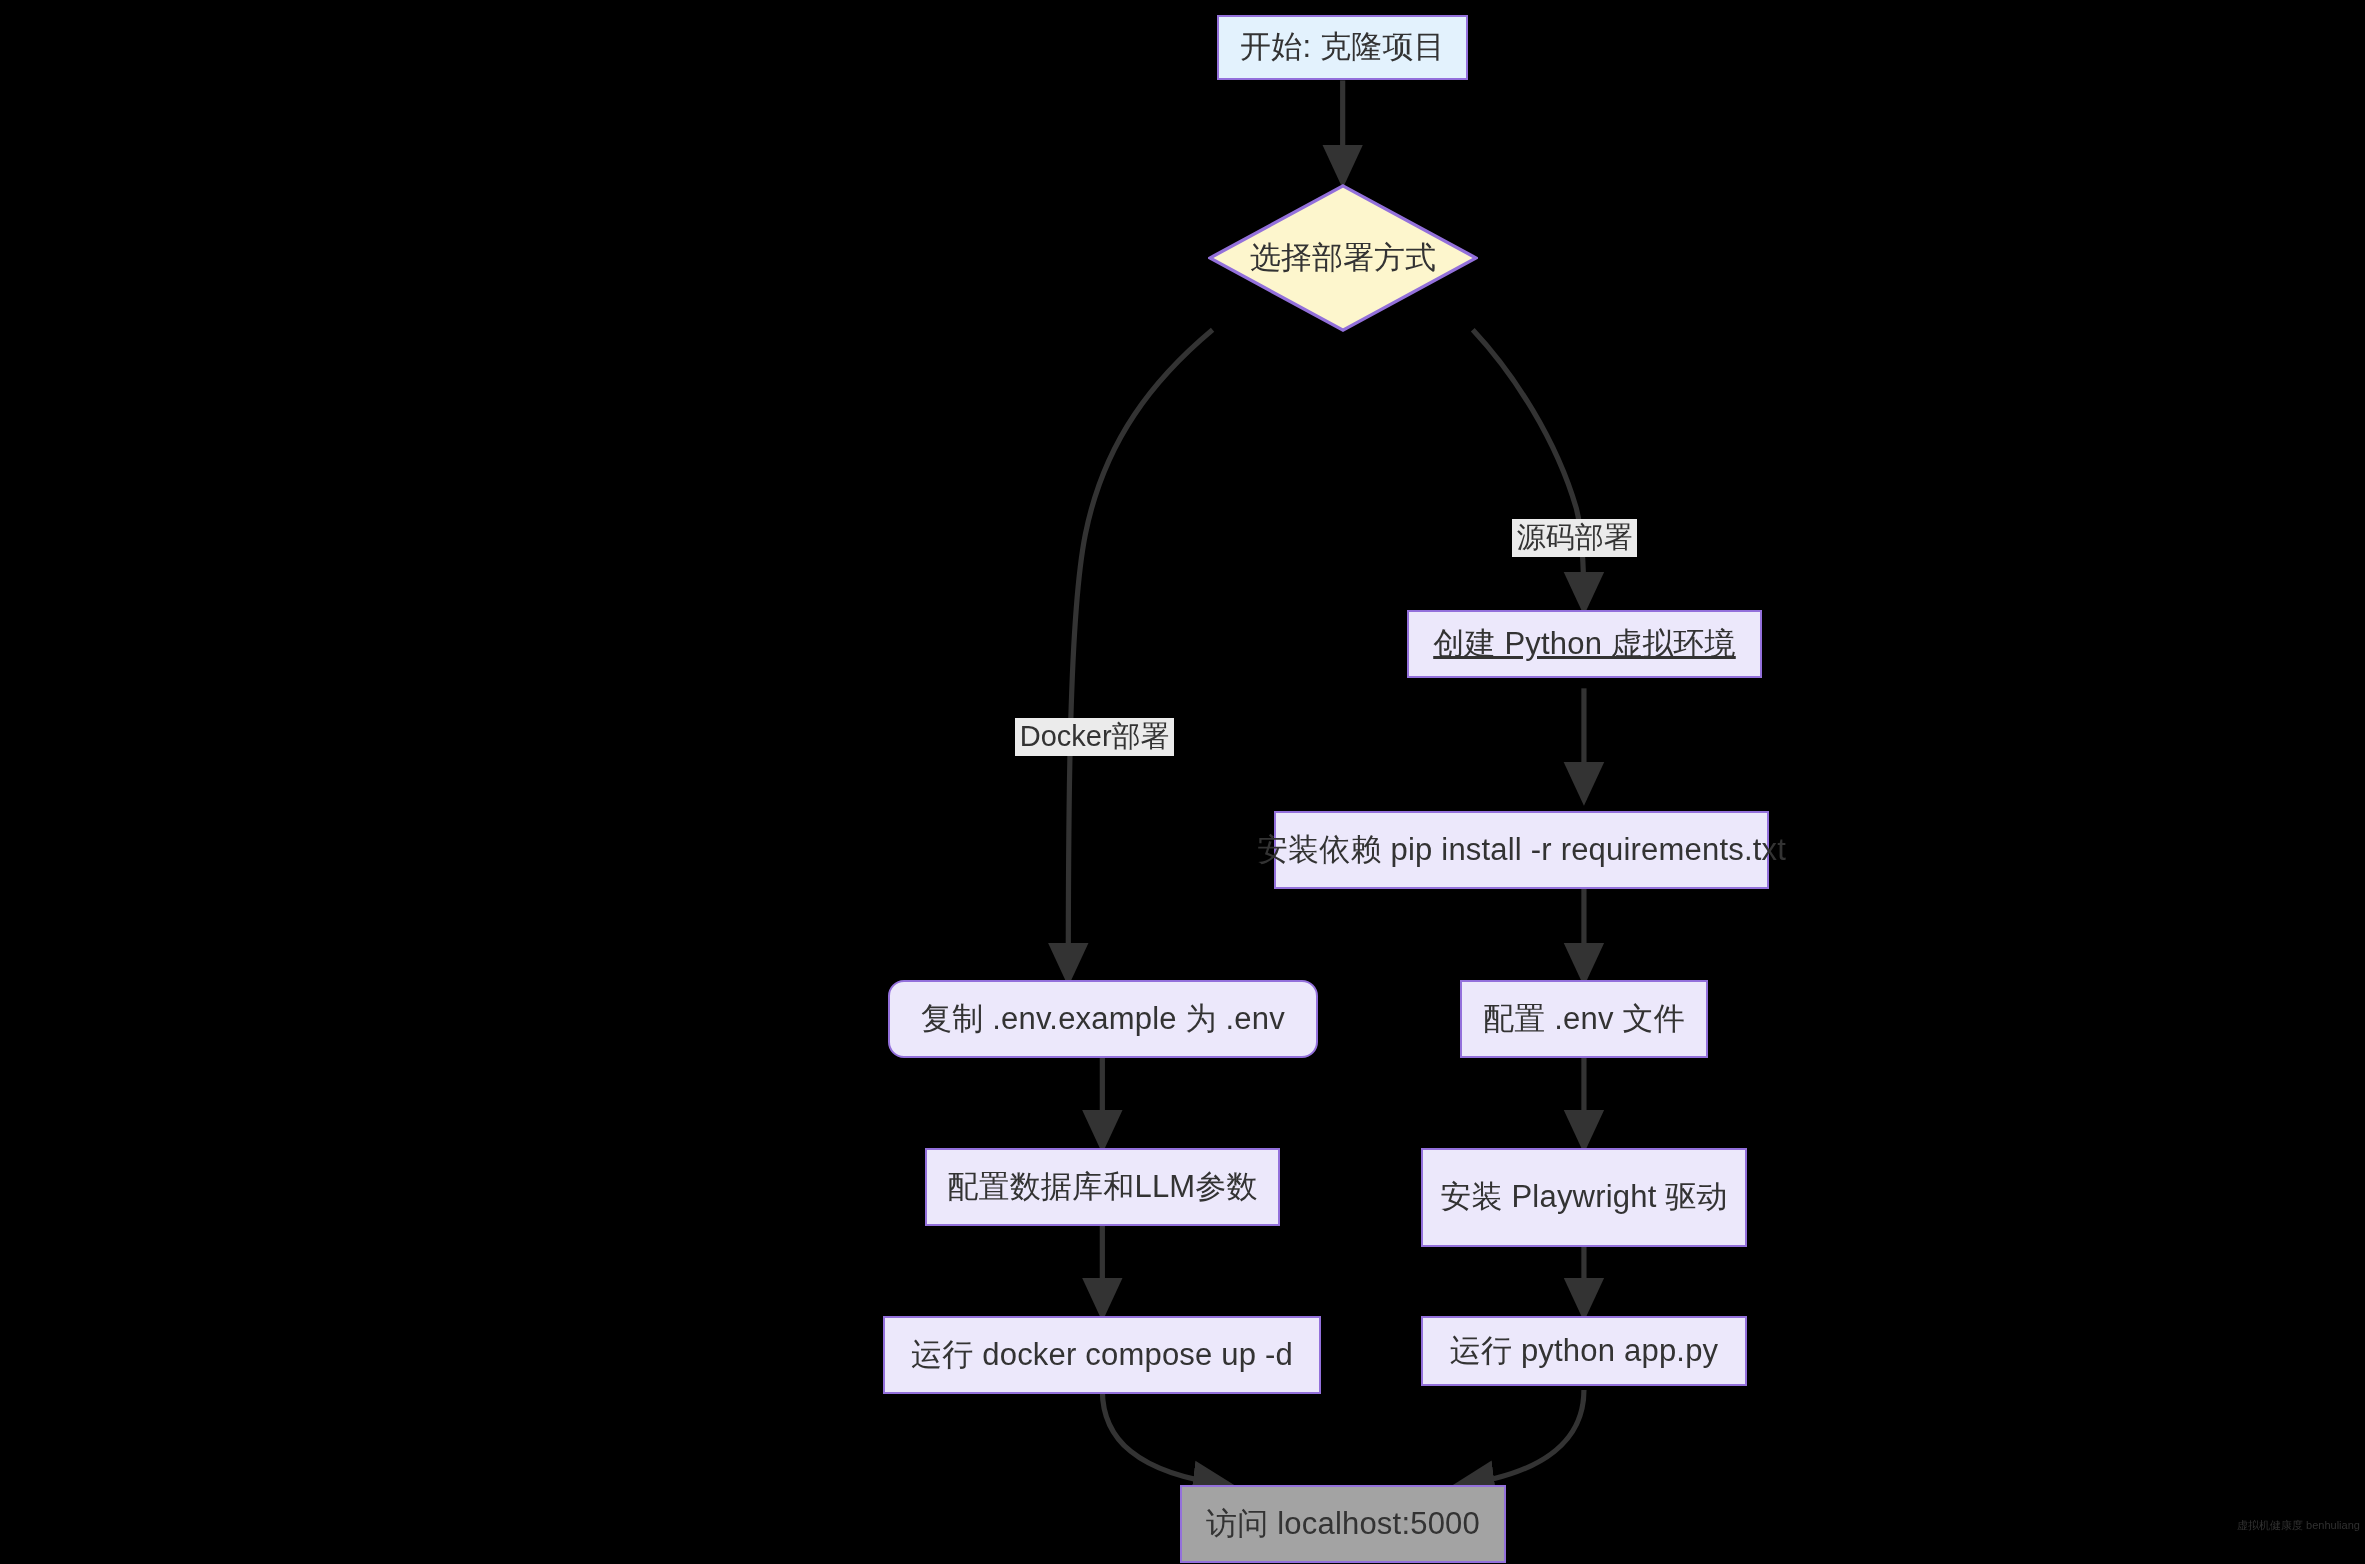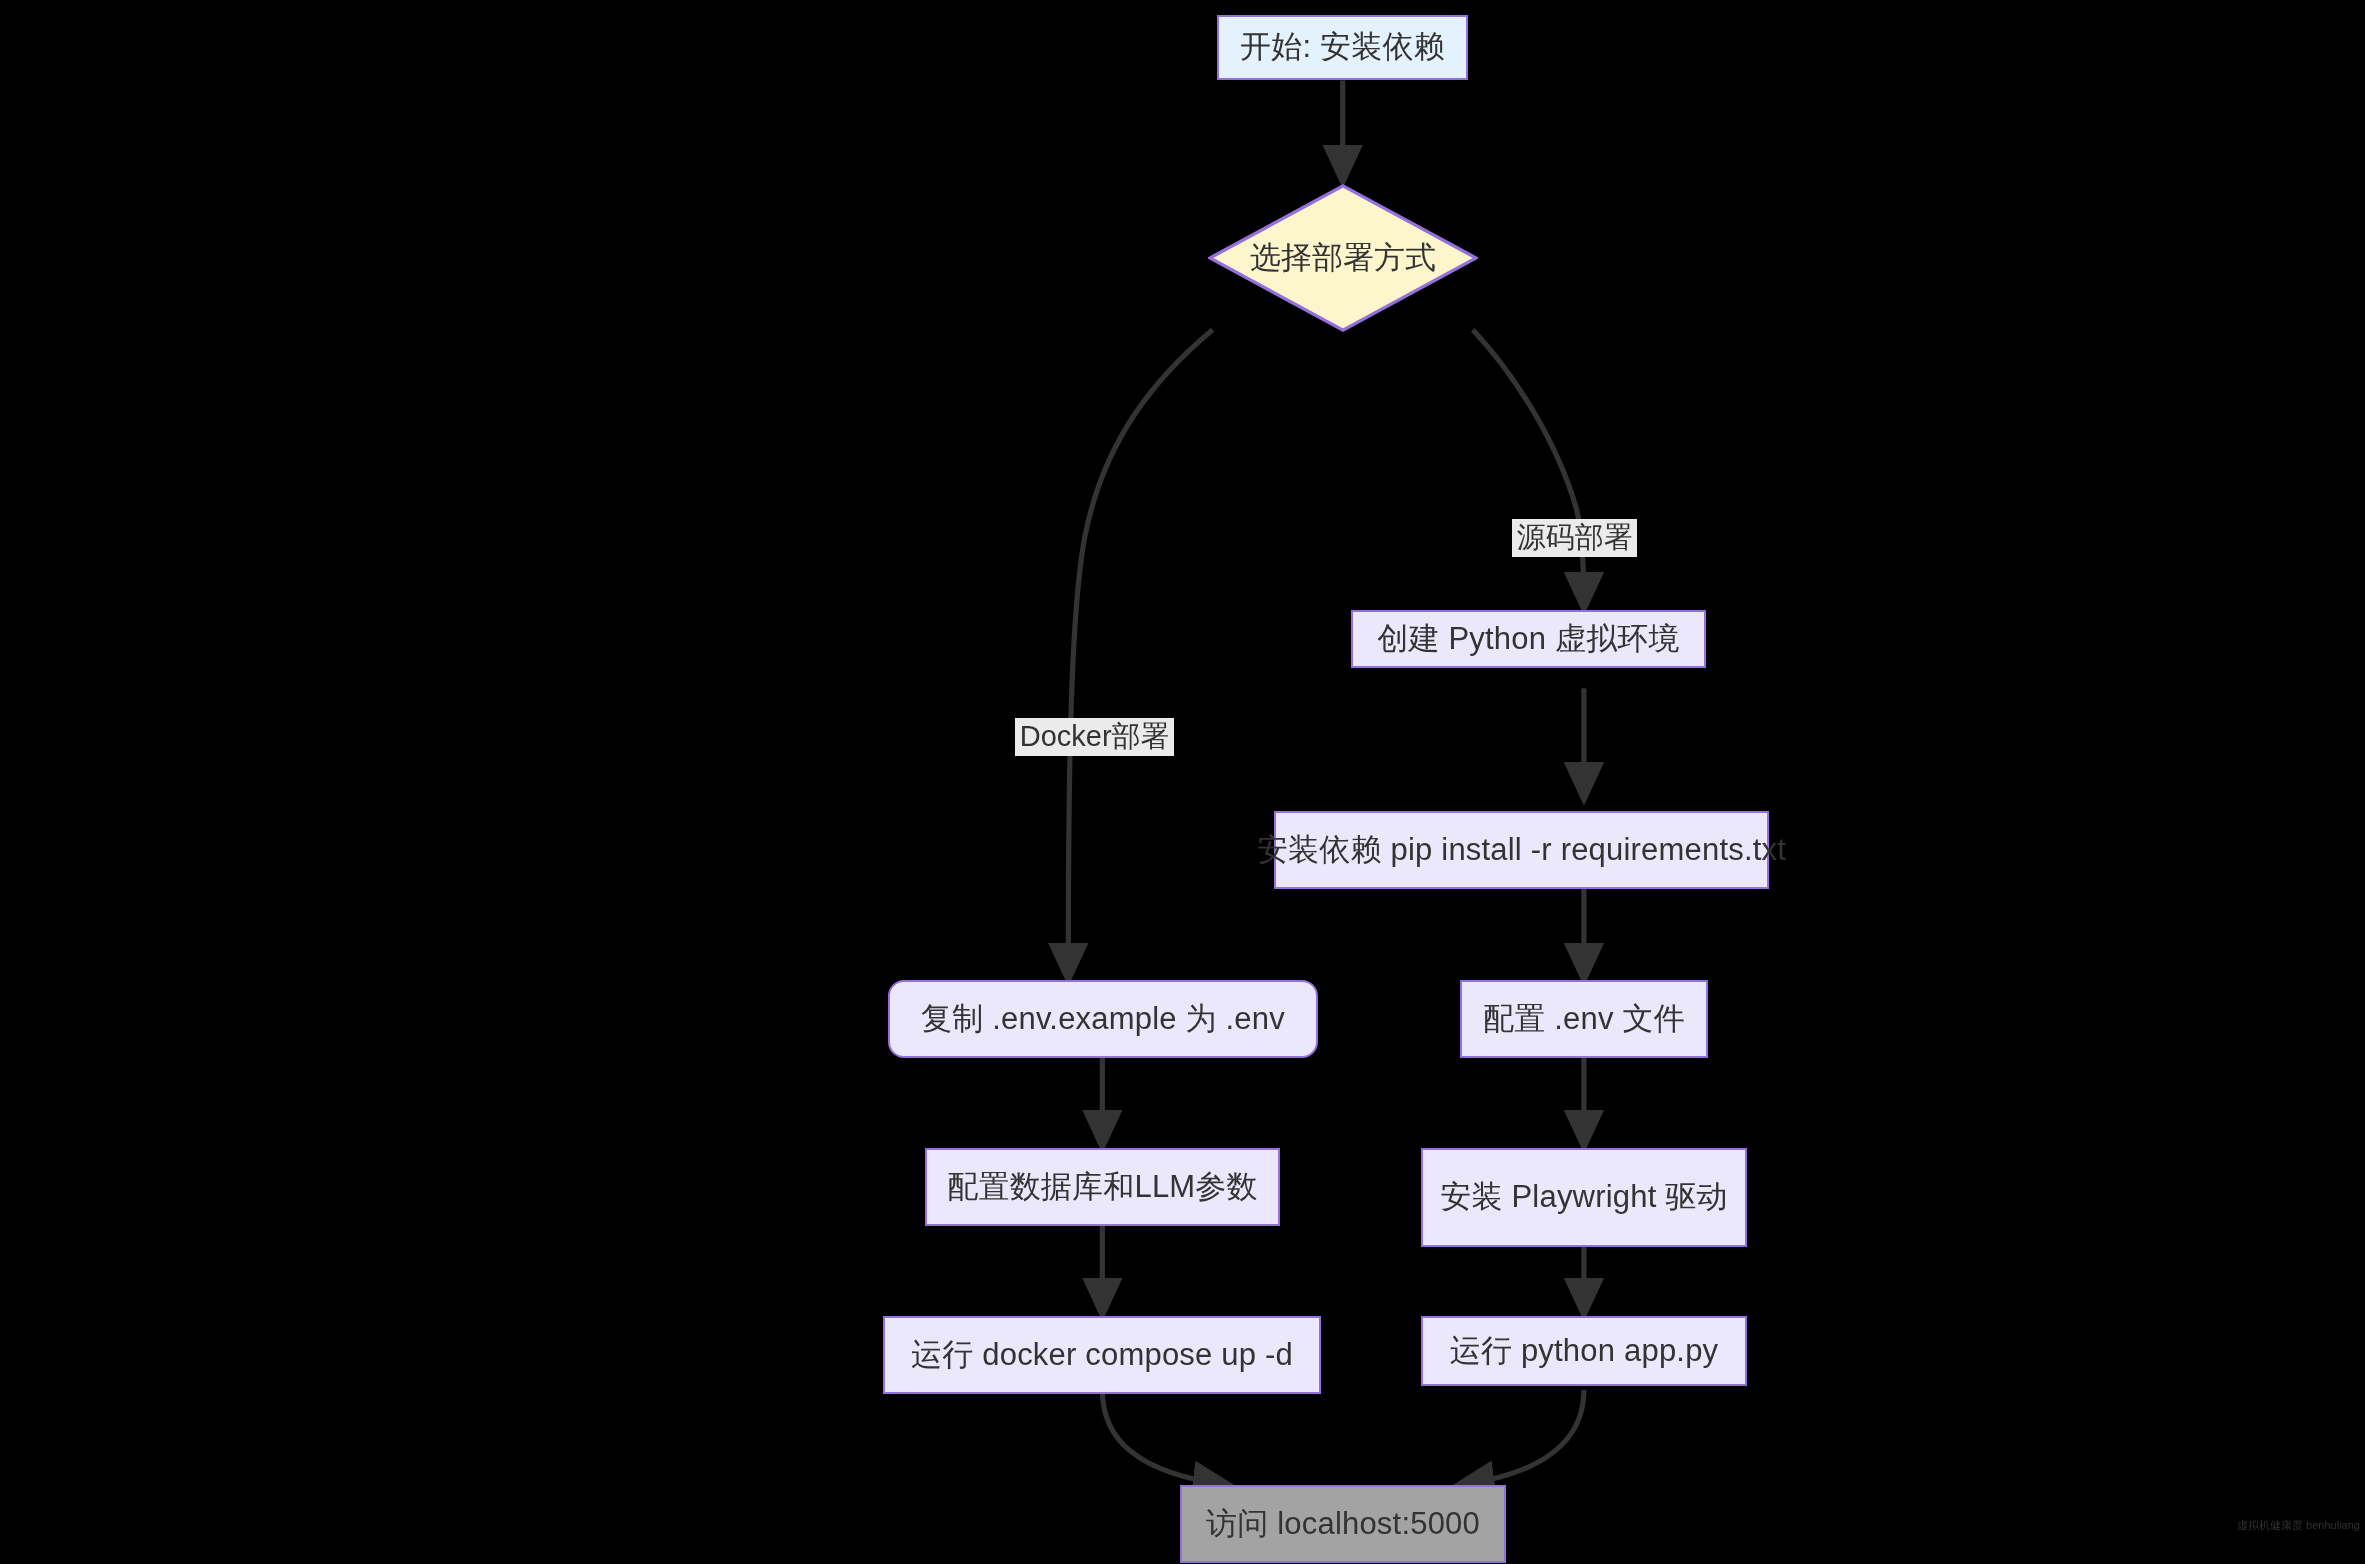--- a/index.html
+++ b/index.html
@@ -109,39 +109,39 @@
     <path d="M2330,2580 L2330,2780" fill="none" stroke="#333333" stroke-width="11" marker-end="url(#arrow)"></path>
 
     <path d="M3348,2580 L3348,2780" fill="none" stroke="#333333" stroke-width="11" marker-end="url(#arrow)"></path>
 
     <path d="M2330,2938 C2330,3040 2400,3115 2600,3140" fill="none" stroke="#333333" stroke-width="11" marker-end="url(#arrow)"></path>
 
     <path d="M3348,2938 C3348,3040 3270,3115 3080,3140" fill="none" stroke="#333333" stroke-width="11" marker-end="url(#arrow)"></path>
   </svg>
 
   <div class="node rect-start" style="left:1217px; top:15px; width:251px; height:65px;">
-    <span>开始: 安装依赖</span>
+    <span>开始: 克隆项目</span>
   </div>
 
   <div class="diamond-wrap" style="left:1208px; top:184px; width:270px; height:148px;">
     <svg class="diamond-shape" viewBox="0 0 570 312" preserveAspectRatio="none">
       <polygon points="285,4 566,156 285,308 4,156" fill="#fdf6cd" stroke="#9370db" stroke-width="7"></polygon>
     </svg>
     <div class="diamond-label">选择部署方式</div>
   </div>
 
   <div class="edge-label" style="left:1512px; top:519px;">
     <span>源码部署</span>
   </div>
 
   <div class="edge-label" style="left:1015px; top:718px;">
     <span>Docker部署</span>
   </div>
 
-  <div class="node rect-proc" style="left:1351px; top:610px; width:355px; height:58px;">
+  <div class="node rect-proc" style="left:1407px; top:610px; width:355px; height:68px;text-decoration:underline;">
     <span>创建 Python 虚拟环境</span>
   </div>
 
   <div class="node rect-proc" style="left:1274px; top:811px; width:495px; height:78px;">
     <span>安装依赖 pip install -r requirements.txt</span>
   </div>
 
   <div class="node rect-proc" style="left:888px; top:980px; width:430px; height:78px;border-radius:16px;">
     <span>复制 .env.example 为 .env</span>
   </div>

